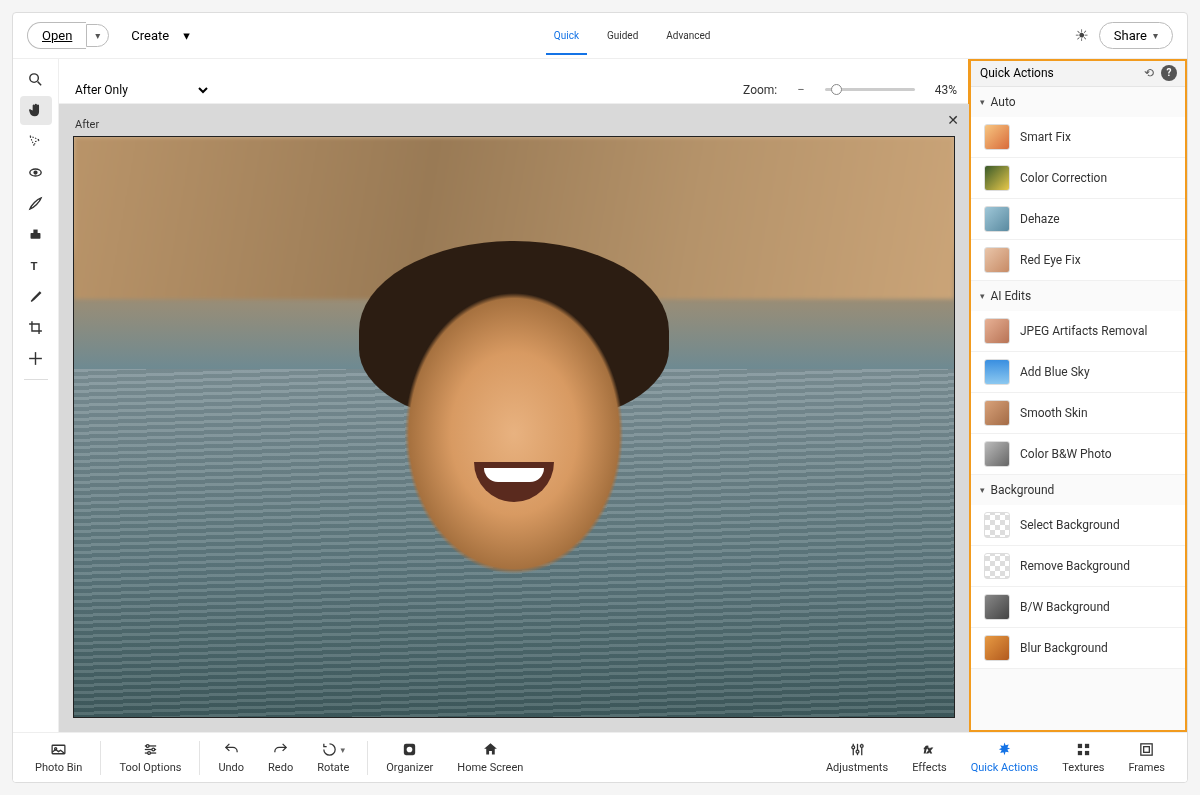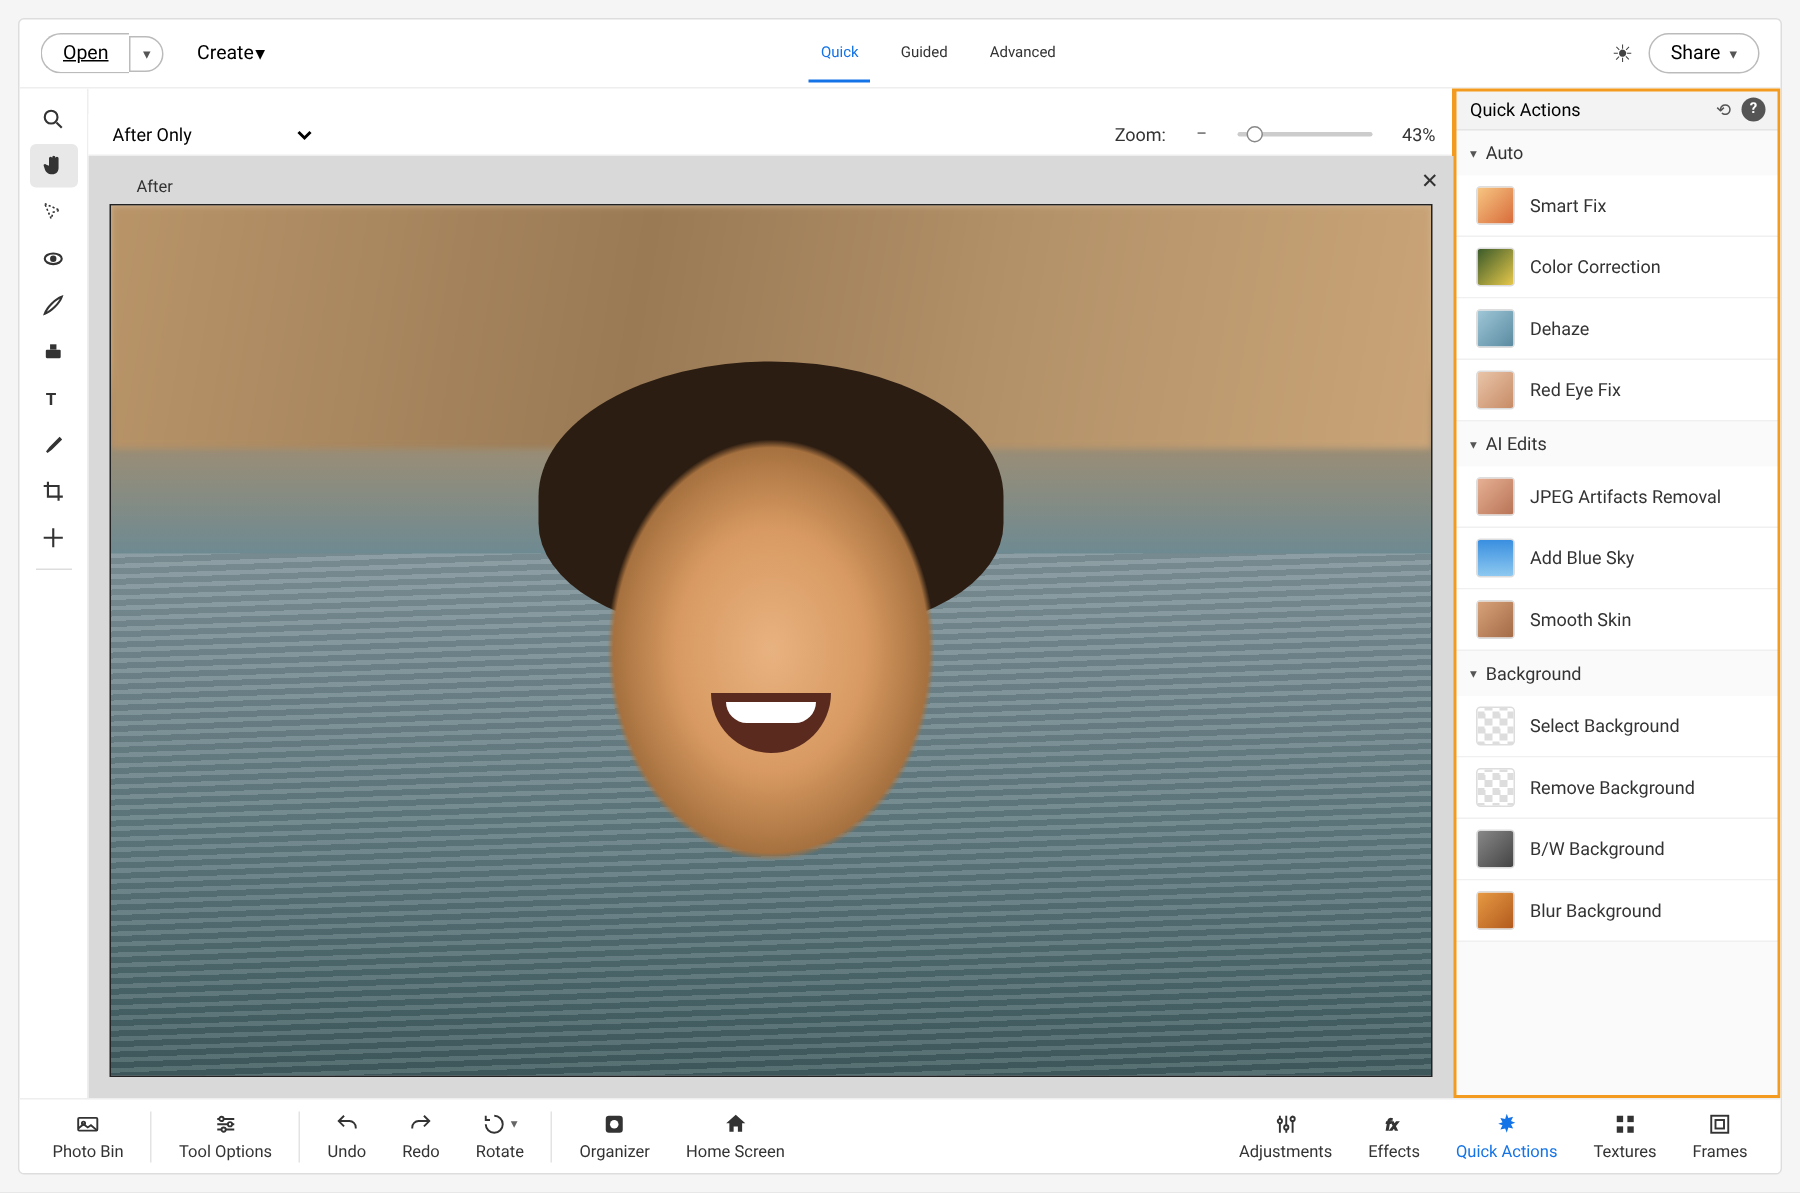--- a/index.html
+++ b/index.html
@@ -8,21 +8,21 @@
 .app { width: 100%; height: 100%; display: flex; flex-direction: column; padding: 12px; }
 .window { background: #fff; border: 1px solid #ddd; border-radius: 4px; flex: 1; display: flex; flex-direction: column; overflow: hidden; }
 
 
 .topbar { height: 46px; display: flex; align-items: center; padding: 0 14px; border-bottom: 1px solid #eee; gap: 10px; }
 .btn-outline { border: 1px solid #bbb; border-radius: 16px; padding: 5px 14px; background: #fff; font-size: 13px; display: flex; align-items: center; gap: 6px; cursor: pointer; }
 .btn-outline .chev { font-size: 10px; color: #555; }
 .open-group { display: flex; align-items: center; }
 .open-group .open-main { border-radius: 16px 0 0 16px; border-right: none; text-decoration: underline; }
 .open-group .open-drop { border-radius: 0 16px 16px 0; padding: 5px 8px; }
-.create-btn { background: none; border: none; font-size: 13px; display: flex; align-items: center; gap: 1px; cursor: pointer; margin-left: 12px; justify-content: flex-end; }
+.create-btn { background: none; border: none; font-size: 13px; display: flex; align-items: center; gap: 14px; cursor: pointer; margin-left: 12px; justify-content: flex-end; }
 .tabs { display: flex; gap: 28px; margin: 0 auto; }
 .tab { font-size: 10px; color: #333; cursor: pointer; padding: 12px 0; position: relative; }
 .tab.active { color: #1473e6; }
 .tab.active::after { content: ""; position: absolute; left: -8px; right: -8px; bottom: -2px; height: 2px; background: #1473e6; }
 .theme-icon { font-size: 16px; cursor: pointer; color:#444; }
 
 
 .main { flex: 1; display: flex; overflow: hidden; }
 .left-tools { width: 46px; border-right: 1px solid #eee; display: flex; flex-direction: column; align-items: center; padding-top: 6px; gap: 2px; }
 .tool { width: 32px; height: 29px; display: flex; align-items: center; justify-content: center; border-radius: 4px; cursor: pointer; color:#333; }
@@ -33,21 +33,21 @@
 .center { flex: 1; display: flex; flex-direction: column; background: #fff; margin-top: 17px; }
 .viewbar { height: 28px; display: flex; align-items: center; padding: 0 12px; border-bottom: 1px solid #eee; font-size: 12px; color: #333; }
 .viewbar select { border: none; font-size: 12px; background: none; width:140px; }
 .viewbar .spacer { flex: 1; }
 .viewbar .zoom-group { display:flex; align-items:center; gap:20px; }
 .viewbar .slider { width: 90px; height: 3px; background: #ccc; border-radius: 2px; position: relative; }
 .viewbar .slider .handle { position: absolute; left: 6px; top: -4px; width: 11px; height: 11px; border-radius: 50%; background: #fff; border: 1px solid #888; }
 
 .canvas-wrap { flex: 1; position: relative; background: #d9d9d9; padding: 14px 14px 14px 14px; }
 .canvas-close { position: absolute; top: 8px; right: 10px; font-size: 14px; cursor: pointer; color:#333; }
-.canvas-label { position: absolute; top: 14px; left: 32px; font-size: 11px; color: #333; }
+.canvas-label { position: absolute; top: 14px; left: 16px; font-size: 11px; color: #333; }
 .canvas { position: absolute; top: 32px; left: 14px; right: 14px; bottom: 14px; background: linear-gradient(180deg, #d2b592 0%, #c9a87c 18%, #b08f68 22%, #6e8a92 40%, #4d6b72 100%); border: 1px solid #222; overflow:hidden; }
 .canvas .rocks { position:absolute; top:0; left:0; right:0; height:28%; background: linear-gradient(100deg, #b99469 0%, #997a55 40%, #b5936a 70%, #caa478 100%); filter: blur(2px); }
 .canvas .water { position:absolute; top:40%; left:0; right:0; bottom:0; background: repeating-linear-gradient(178deg, rgba(255,255,255,0.12) 0 3px, rgba(0,0,0,0.05) 3px 7px), linear-gradient(180deg,#7d9197 0%, #5b767c 60%, #3f5b5e 100%); }
 .canvas .head { position:absolute; left:50%; top:24%; transform:translateX(-50%); width:280px; height:350px; background: radial-gradient(ellipse 140px 180px at 50% 45%, #e8b280 0%, #d89a62 45%, #a6713f 75%, transparent 78%); border-radius: 46% 46% 50% 50%; }
 .canvas .hair { position:absolute; left:50%; top:18%; transform:translateX(-50%); width:310px; height:180px; background:#2c1d12; border-radius:50% 50% 40% 40%; }
 .canvas .mouth { position:absolute; left:50%; top:56%; transform:translateX(-50%); width:80px; height:40px; background:#5a2a1e; border-radius: 0 0 50px 50px; }
 .canvas .mouth::after{content:"";position:absolute;top:6px;left:10px;right:10px;height:14px;background:#fff;border-radius:0 0 20px 20px;}
 
 
 .right-panel { width: 218px; border-left: 1px solid #eee; background: #fafafa; display: flex; flex-direction: column; outline: 3px solid #f29b1e; outline-offset: -2px; }
@@ -229,20 +229,24 @@
               <span>JPEG Artifacts Removal</span>
             </div>
           <div class="rp-item">
               <div class="rp-thumb" style="background:linear-gradient(180deg,#3a8fe0,#8cc8f0)"></div>
               <span>Add Blue Sky</span>
             </div>
           <div class="rp-item">
               <div class="rp-thumb" style="background:linear-gradient(135deg,#d8a27a,#a36b46)"></div>
               <span>Smooth Skin</span>
             </div>
+          <div class="rp-item">
+              <div class="rp-thumb" style="background:linear-gradient(135deg,#bbb,#666)"></div>
+              <span>Color B&amp;W Photo</span>
+            </div>
 
           <div class="rp-group-h">
               <span class="chev">▾</span>
               <span>Background</span>
             </div>
           <div class="rp-item">
               <div class="rp-thumb" style="background:repeating-conic-gradient(#ddd 0 25%,#fff 0 50%) 0/10px 10px"></div>
               <span>Select Background</span>
             </div>
           <div class="rp-item">

